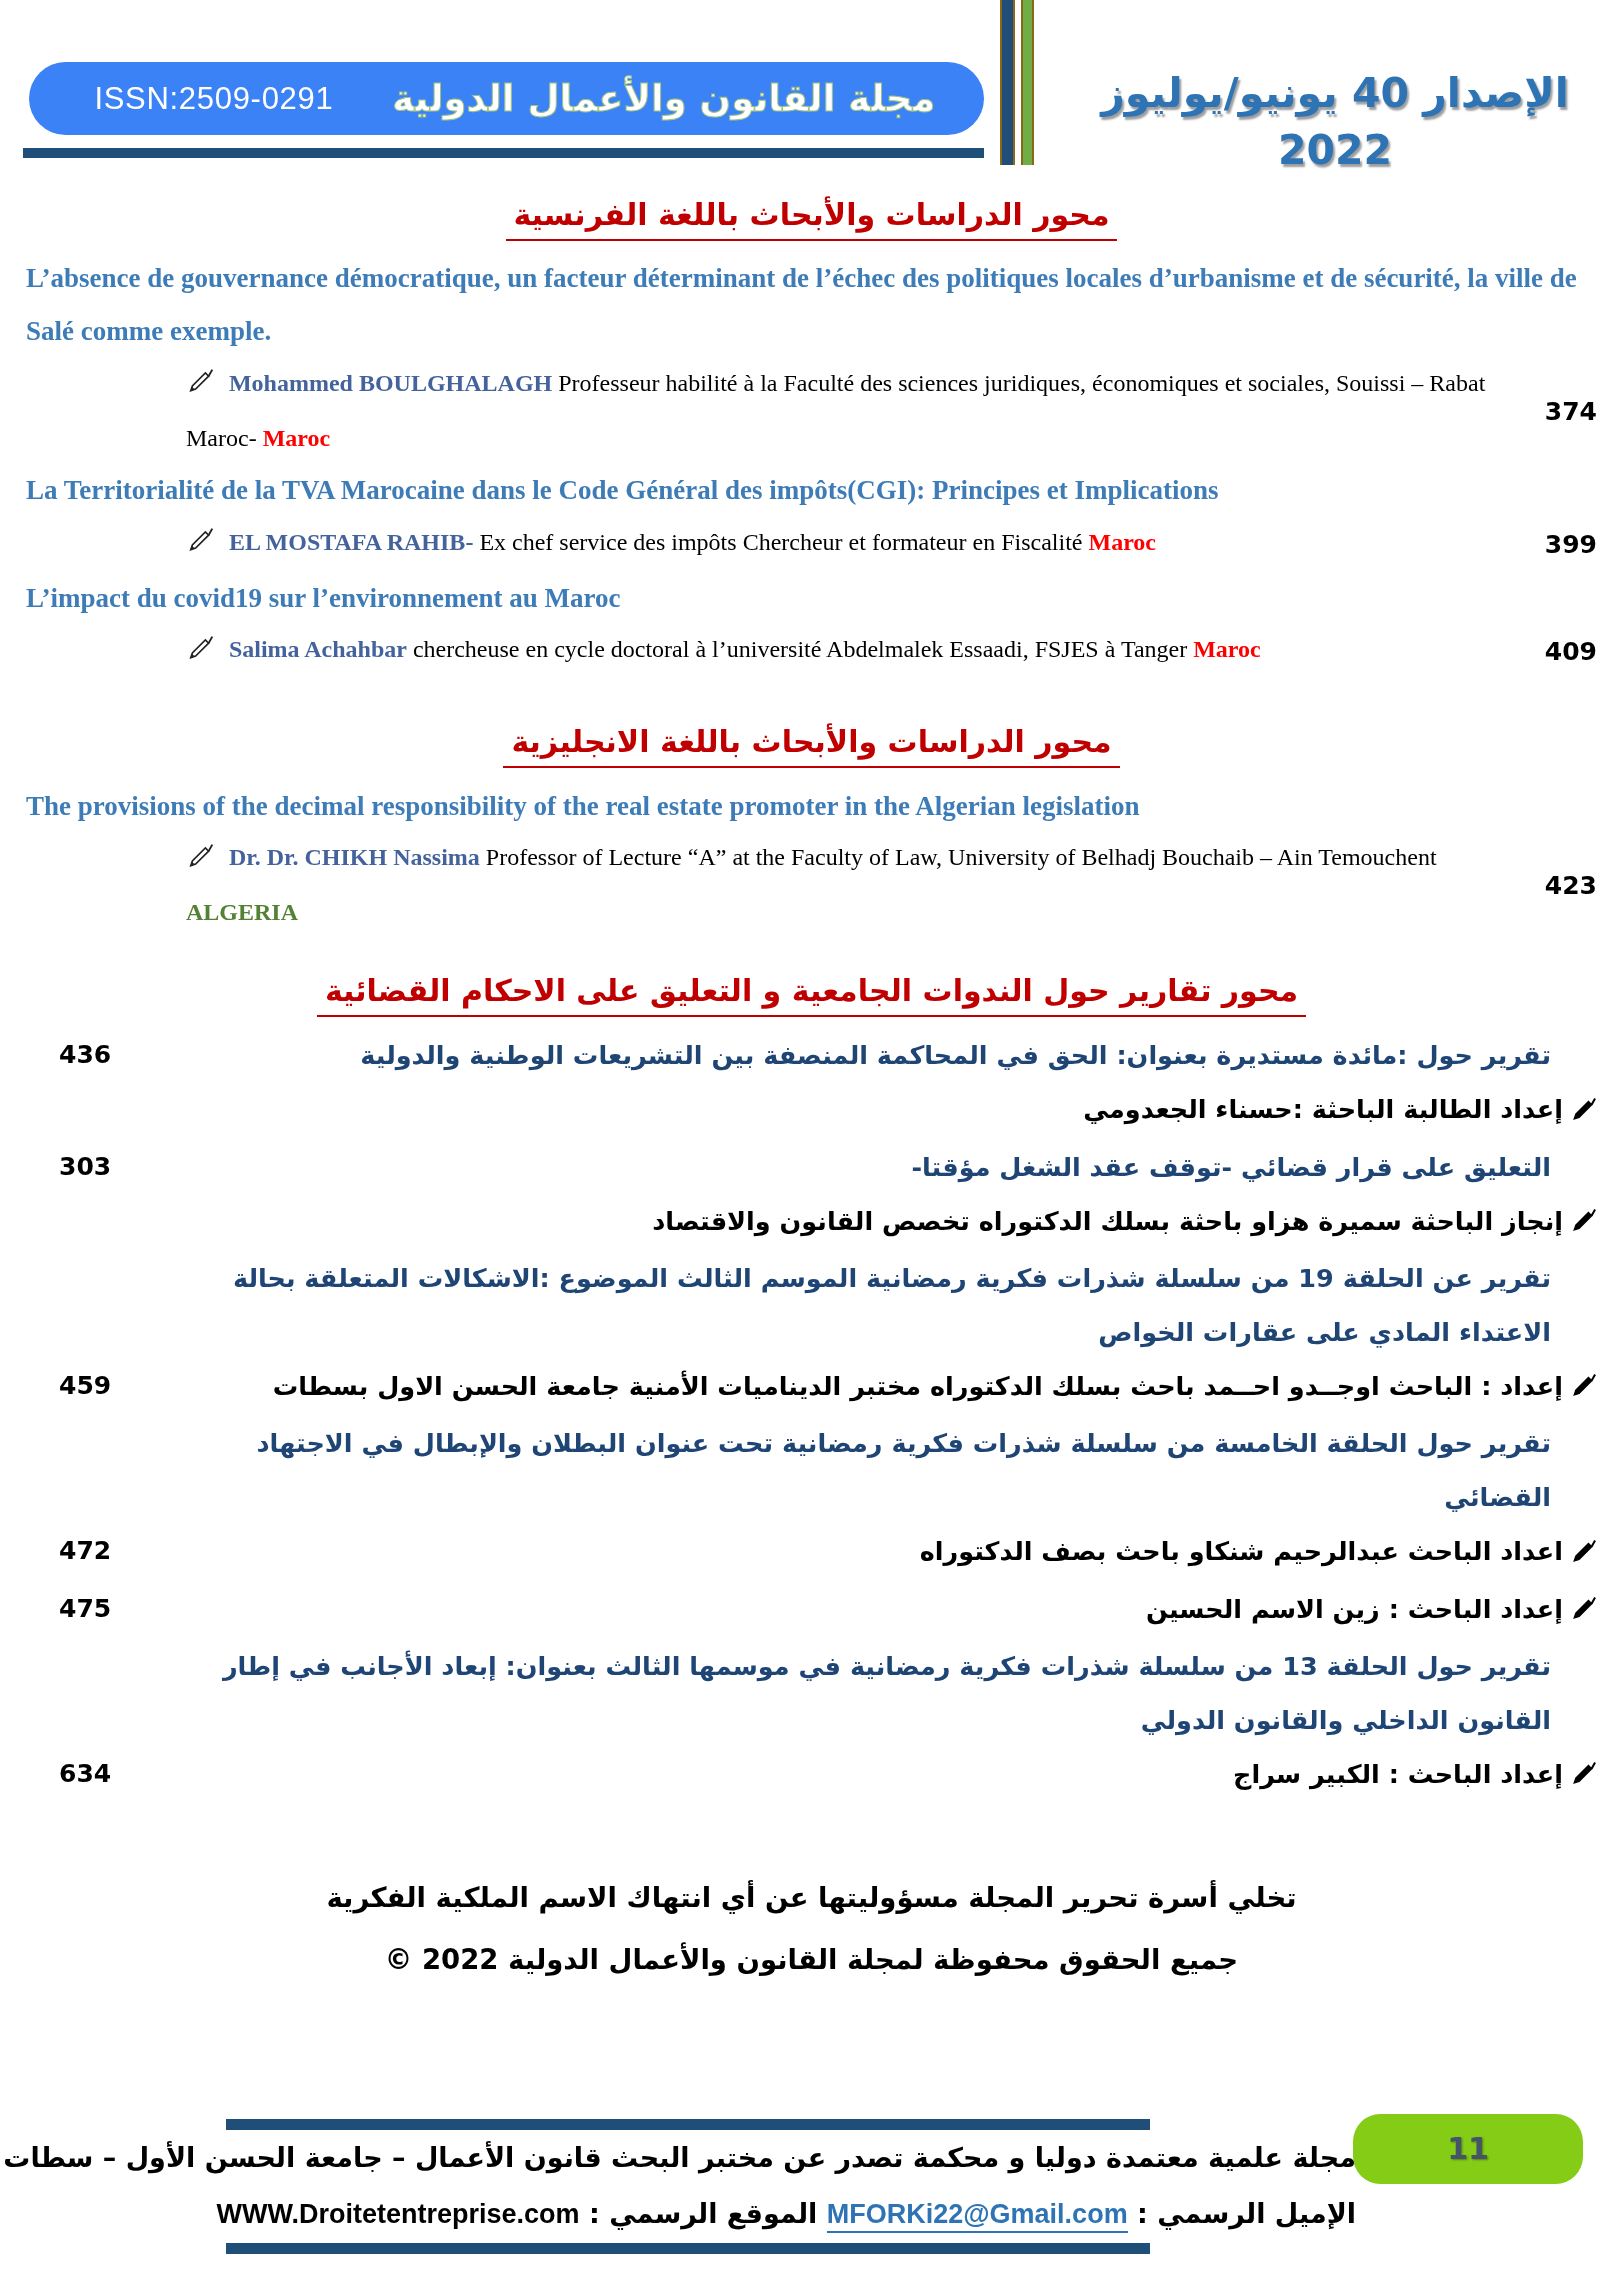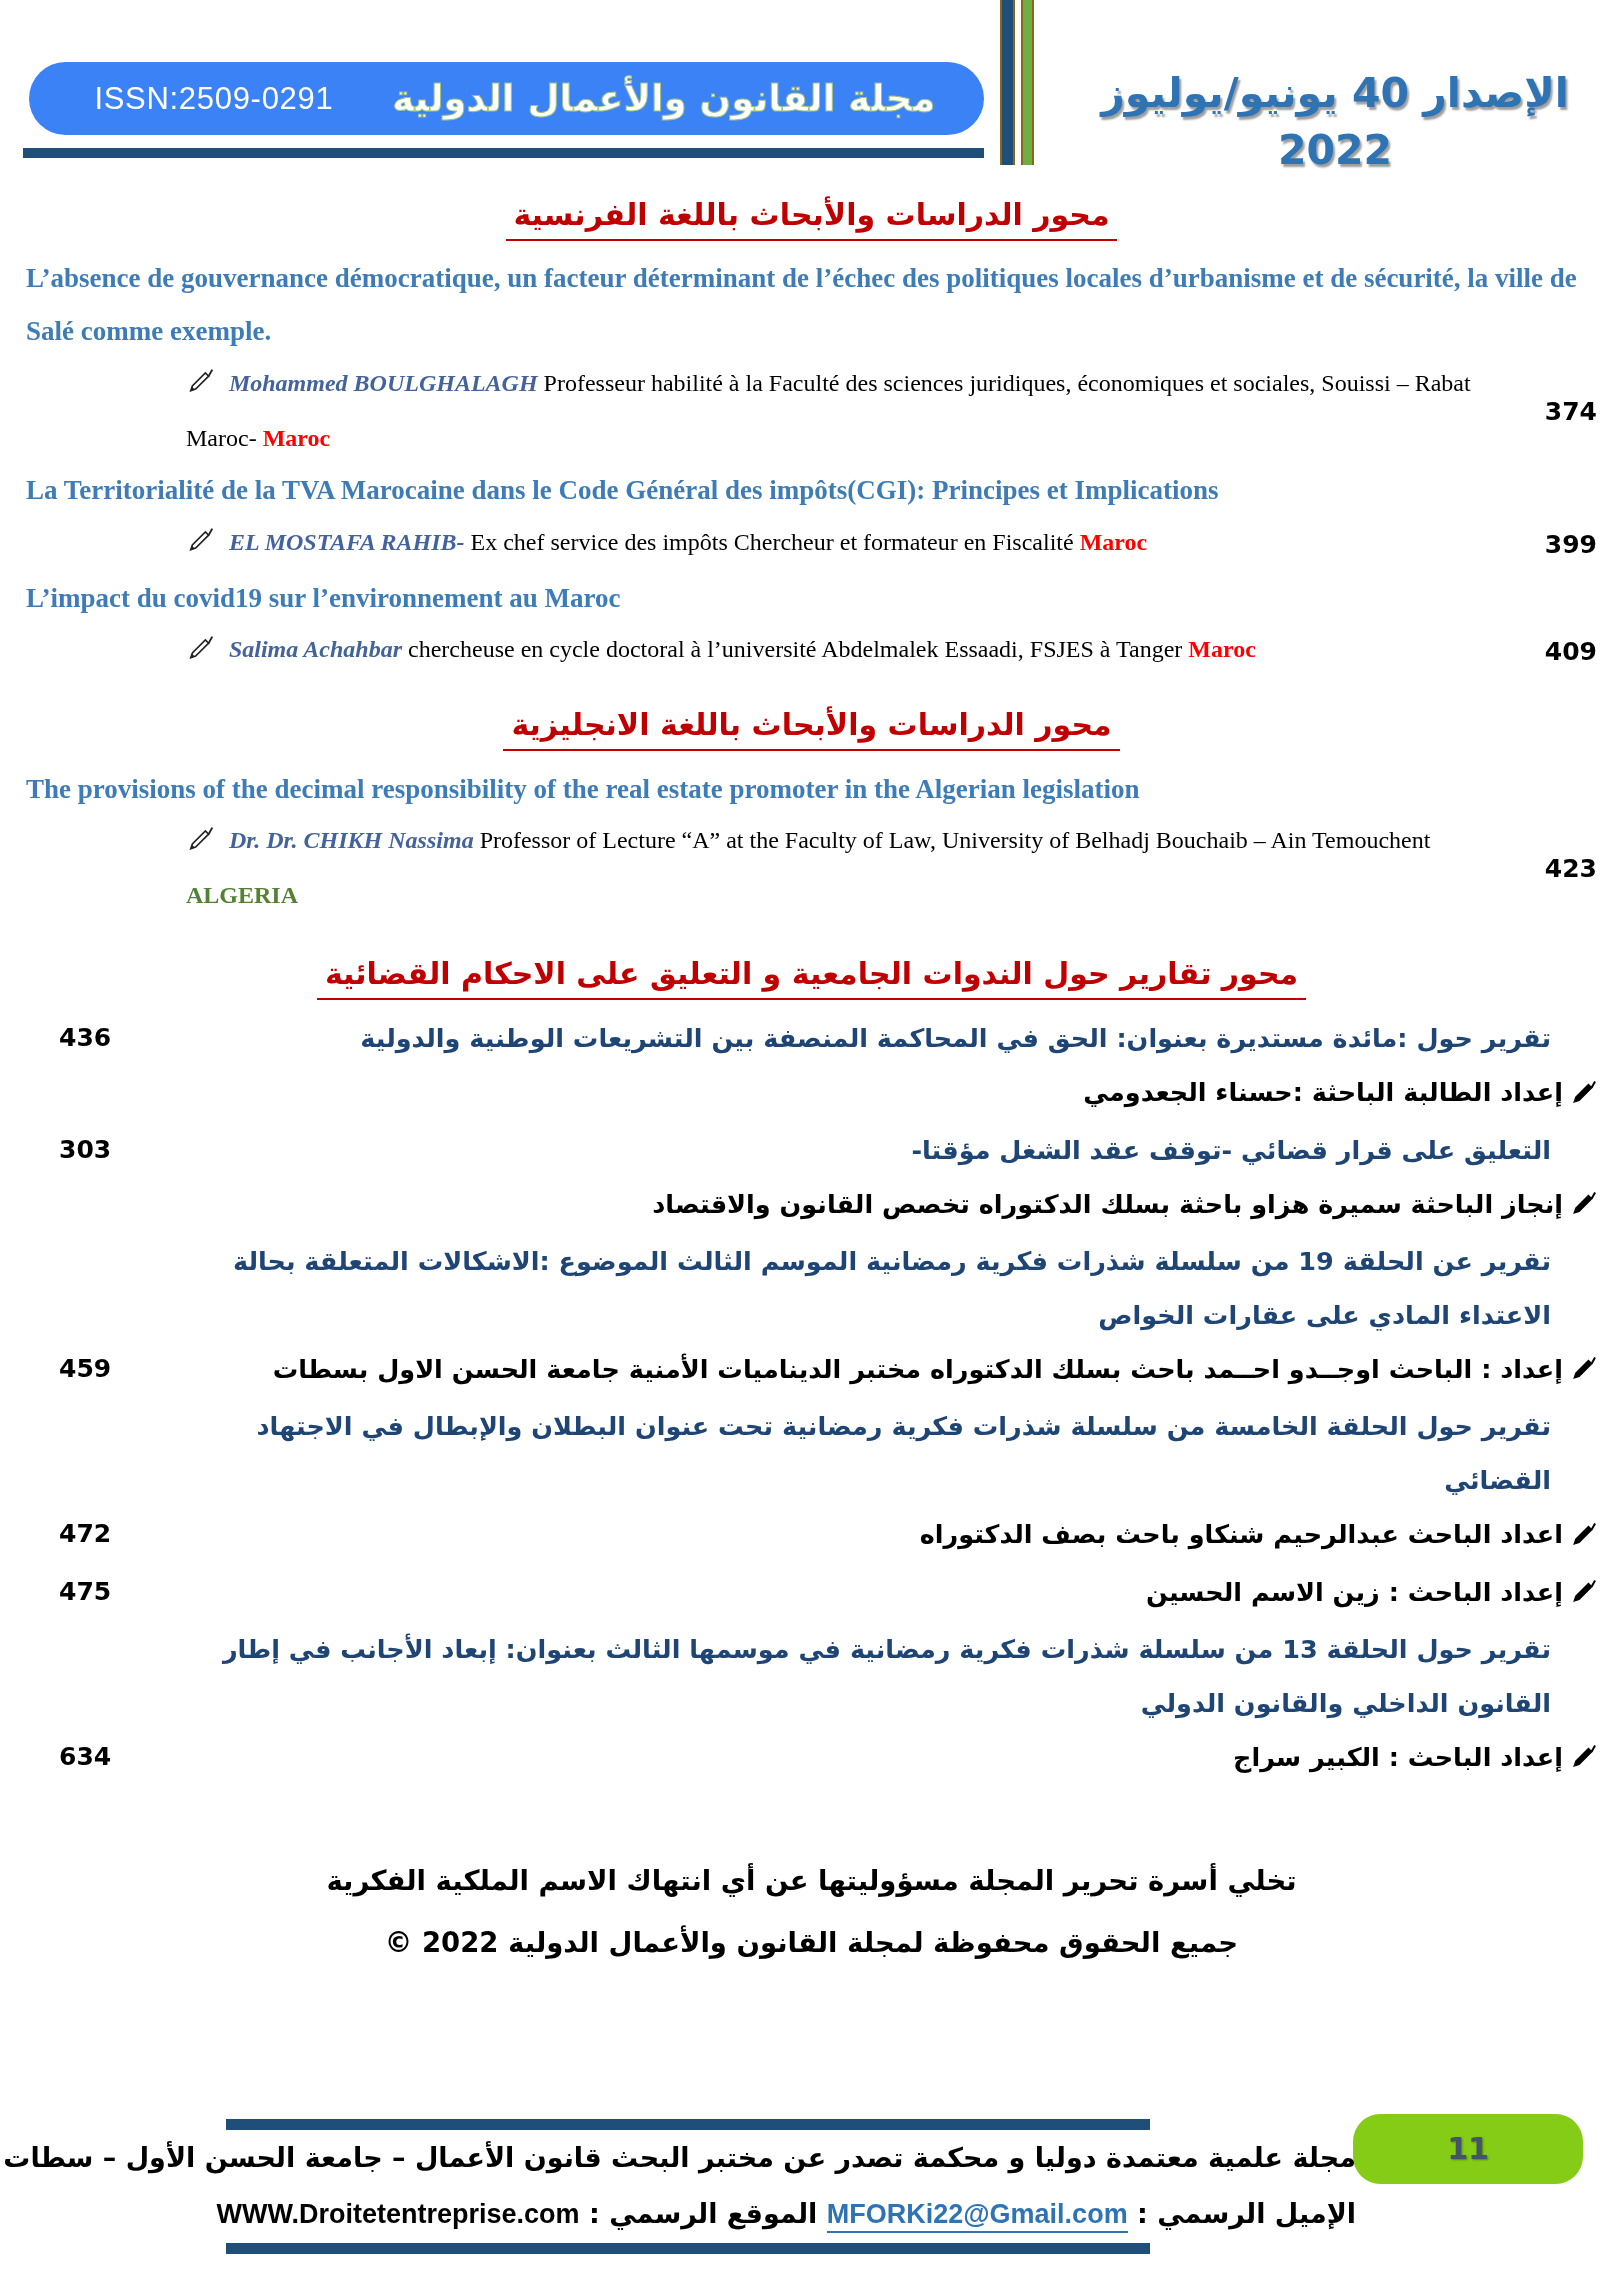--- a/index.html
+++ b/index.html
@@ -20,26 +20,26 @@
   .vline.green{left:1021px;width:8.5px;background:#70AD47;}
   .issue{position:absolute;right:13px;top:65px;width:550px;text-align:center;direction:rtl;
          color:#2E74B5;font:bold 41px/1.4 "DejaVu Sans",sans-serif;
          text-shadow:2px 2.6px 2px #9e9e9e;}
 
   
   .content{position:absolute;top:196px;left:26px;width:1571px;}
   .sec-head{text-align:center;margin:0 0 11.8px 0;}
   .sec-head .u{display:inline-block;direction:rtl;color:#C00000;border-bottom:2px solid #C00000;
                padding:0 7.9px 5.2px;font:bold 30px/1.25 "DejaVu Sans",sans-serif;}
-  .mt{margin-top:27px;}
+  .mt{margin-top:44px;}
 
   .fr-title{font:bold 27px/1.95 "Liberation Serif",serif;color:#3E7CB8;}
   .fr-row{display:flex;align-items:center;}
   .fr-author{flex:1;margin-left:160px;font:24px/2.15 "Liberation Serif",serif;color:#000;}
-  .fr-name{font-style:italic;font-weight:bold;color:#44639C;text-align:center;}
+  .fr-name{font-weight:bold;color:#44639C;text-align:center;}
   .country{font-weight:bold;}
   .country.red{color:#FF0000;}
   .country.green{color:#548235;}
   .fr-num{width:79px;text-align:right;font:bold 25px/1 "DejaVu Sans",sans-serif;color:#000;}
 
   .ar-sec{margin-top:33px;}
   .ar-row{display:flex;align-items:flex-start;margin-left:33px;}
   .ar-num{width:88px;text-align:left;font:bold 25px/54px "DejaVu Sans",sans-serif;color:#000;}
   .ar-text{flex:1;direction:rtl;text-align:right;font:bold 25.5px/54px "DejaVu Sans",sans-serif;}
   .ar-row.title .ar-text{color:#1F4575;padding-right:46px;}

